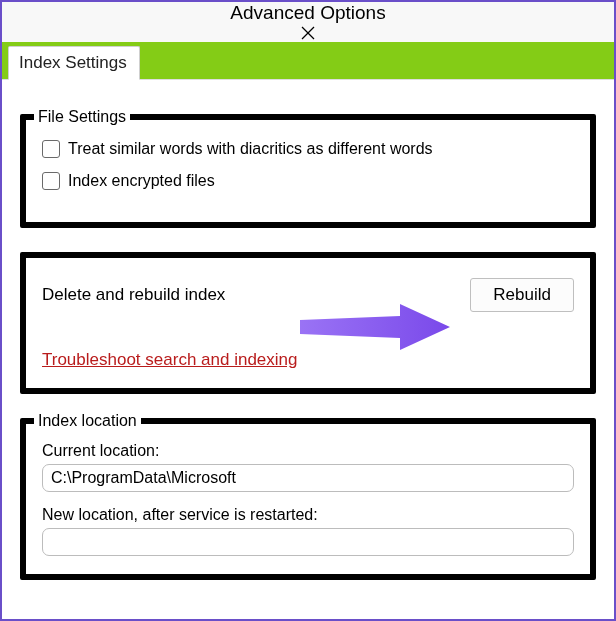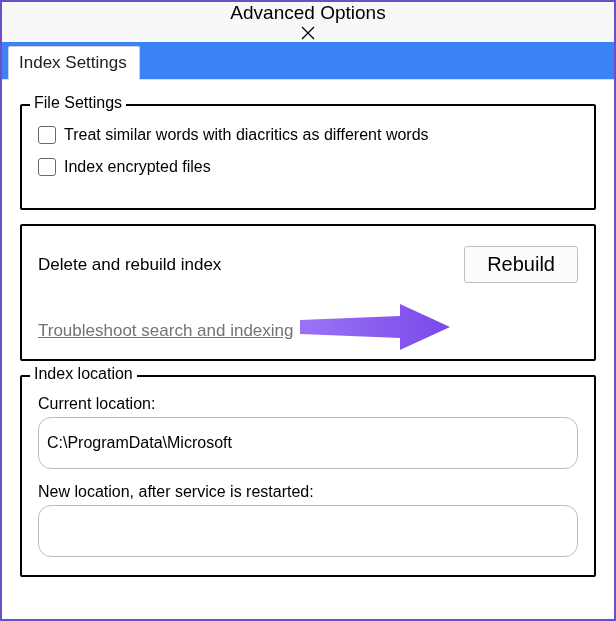--- a/index.html
+++ b/index.html
@@ -41,21 +41,21 @@
     font-size: 18px;
     color: #000;
     cursor: default;
   }
   .close-btn svg { width: 14px; height: 14px; }
   .close-btn svg line { stroke: #000; stroke-width: 1.2; }
 
   .tabstrip {
     display: flex;
     align-items: flex-end;
-    background: #3b82f6;
+    background: #84cc16;
     height: 38px;
     padding: 0 6px;
     border-bottom: 1px solid #ddd;
   }
   .tab {
     padding: 6px 12px 6px 10px;
     font-size: 17px;
     color: #222;
     border: 1px solid transparent;
     position: relative;
@@ -65,24 +65,24 @@
     background: #ffffff;
     border: 1px solid #cfcfcf;
     border-bottom: 1px solid #fff;
     border-radius: 2px 2px 0 0;
   }
   .content {
     padding: 10px 18px;
   }
 
   .groupbox {
-    border: 2px solid #000000;
+    border: 6px solid #000000;
     border-radius: 2px;
     padding: 14px 16px 18px 16px;
-    margin-top: 14px;
+    margin-top: 24px;
     position: relative;
   }
   .groupbox-title {
     position: absolute;
     top: -12px;
     left: 8px;
     background: #fff;
     padding: 0 4px;
     font-size: 16px;
   }
@@ -113,45 +113,45 @@
   .trouble-text {
     font-size: 17px;
     flex: 0 0 auto;
   }
   .rebuild-btn {
     margin-left: auto;
     border: 1px solid #bfbfbf;
     background: #fcfcfc;
     border-radius: 3px;
     padding: 6px 22px;
-    font-size: 20px;
+    font-size: 17px;
     cursor: default;
     text-align: center;
   }
 
   .link-row {
     margin-top: 38px;
   }
   .link {
-    color: #737373;
+    color: #b91c1c;
     text-decoration: underline;
     font-size: 17px;
     cursor: pointer;
   }
 
   .field-label {
     font-size: 16px;
     margin-top: 4px;
     margin-bottom: 4px;
   }
   .text-input {
     width: 100%;
     border: 1px solid #bcbcbc;
-    border-radius: 13px;
-    padding: 16px 8px;
+    border-radius: 7px;
+    padding: 4px 8px;
     font-size: 16px;
     font-family: inherit;
     background: #fff;
   }
 
   
   .arrow-anno {
     position: absolute;
     left: 298px;
     top: 302px;

